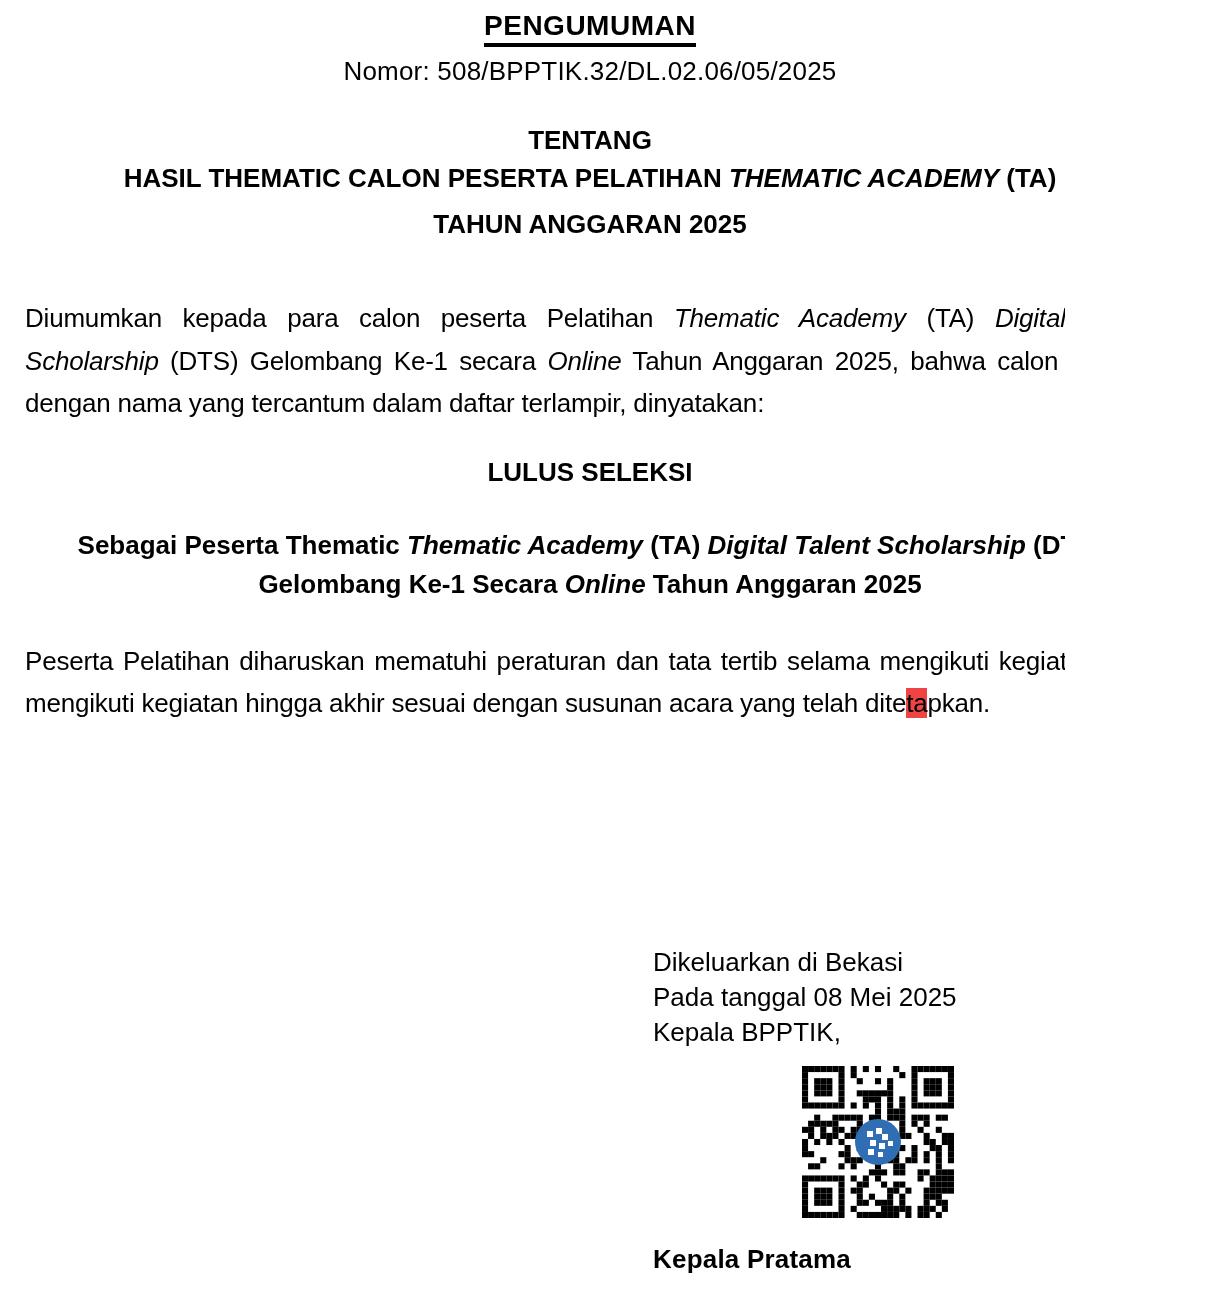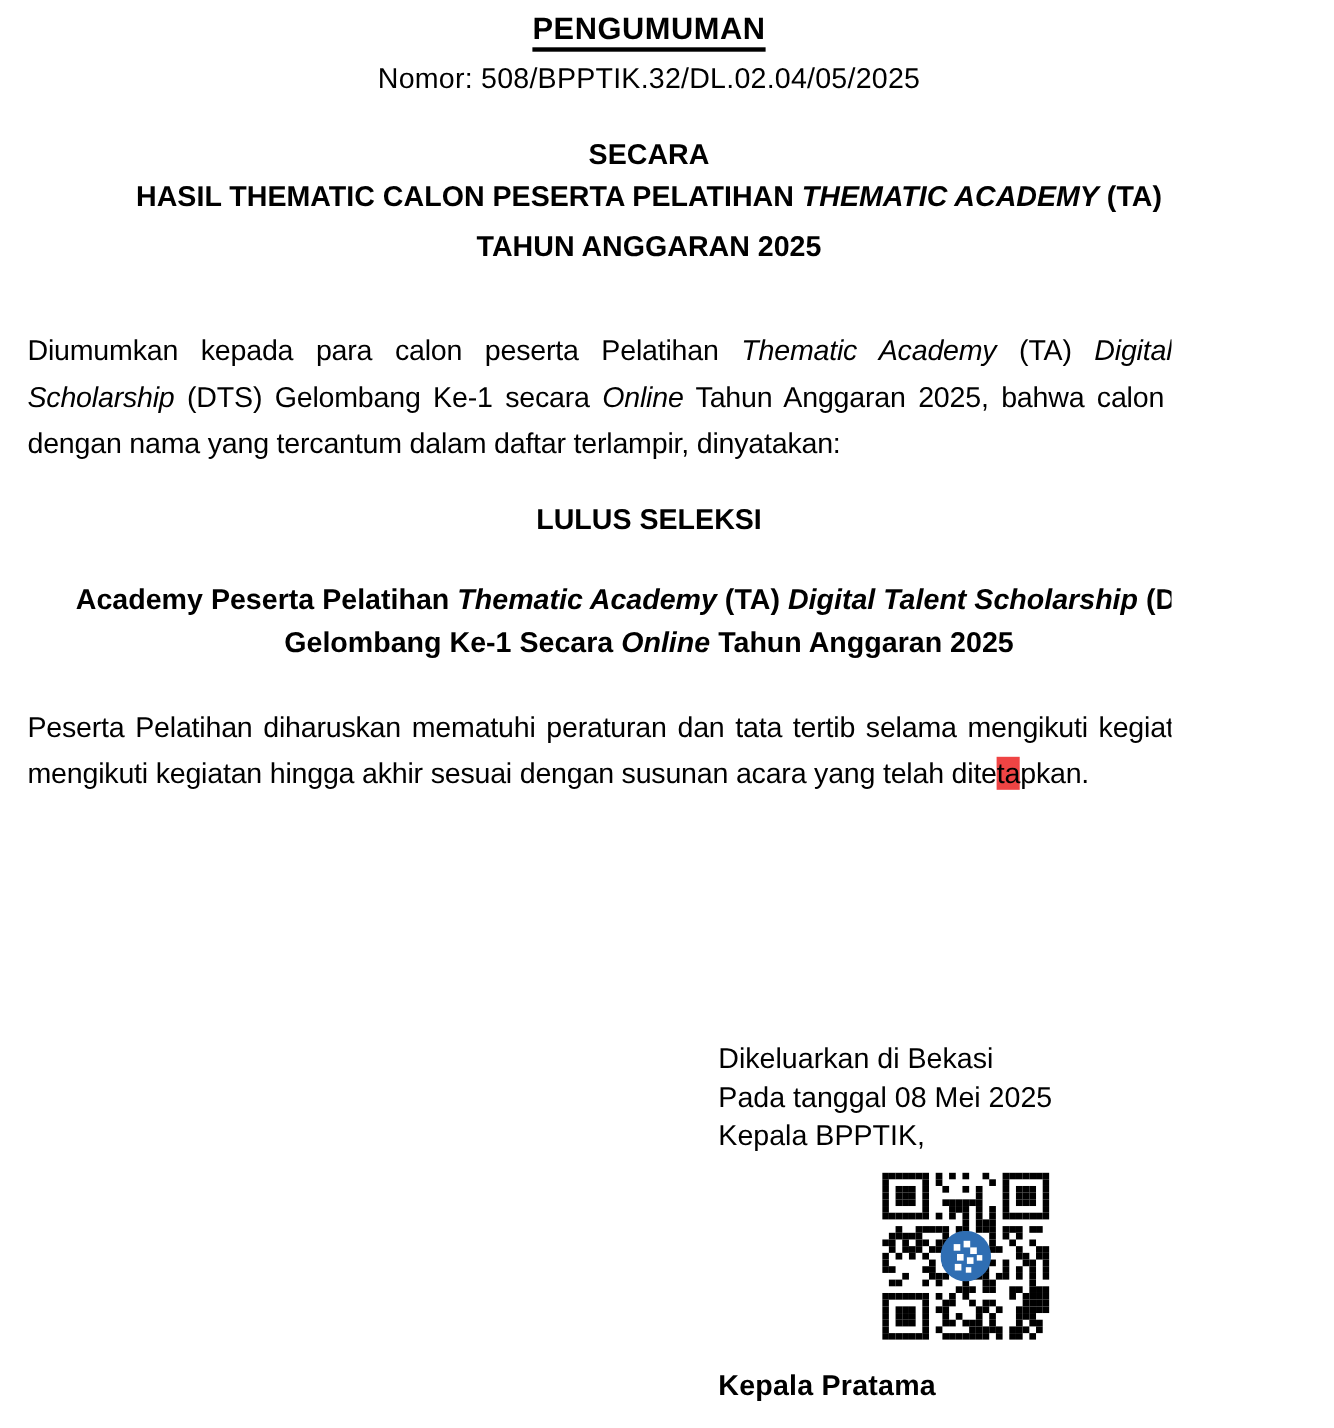--- a/index.html
+++ b/index.html
@@ -114,34 +114,34 @@
 </head>
 <body>
 
 <main class="page">
   <div class="content">
 
     <header class="doc-header">
       <div class="doc-title">
         <span class="underline">PENGUMUMAN</span>
       </div>
-      <div class="doc-number">Nomor: 508/BPPTIK.32/DL.02.04/05/2025</div>
+      <div class="doc-number">Nomor: 508/BPPTIK.32/DL.02.06/05/2025</div>
     </header>
 
     <section class="subject">
-      <div>SECARA</div>
+      <div>TENTANG</div>
       <div><span>HASIL THEMATIC CALON PESERTA PELATIHAN </span><span class="italic">THEMATIC ACADEMY</span><span> (TA)</span></div>
       <div class="year-line">TAHUN ANGGARAN 2025</div>
     </section>
 
     <p class="body-par par-intro"><span>Diumumkan kepada para calon peserta Pelatihan </span><span class="italic">Thematic Academy</span><span> (TA) </span><span class="italic">Digital Talent Scholarship</span><span> (DTS) Gelombang Ke-1 secara </span><span class="italic">Online</span><span> Tahun Anggaran 2025, bahwa calon peserta dengan nama yang tercantum dalam daftar terlampir, dinyatakan:</span></p>
 
     <div class="status-heading">LULUS SELEKSI</div>
 
-    <div class="sebagai-heading"><span>Academy Peserta Pelatihan </span><span class="italic">Thematic Academy</span><span> (TA) </span><span class="italic">Digital Talent Scholarship</span><span> (DTS) Gelombang Ke-1 Secara </span><span class="italic">Online</span><span> Tahun Anggaran 2025</span></div>
+    <div class="sebagai-heading"><span>Sebagai Peserta Thematic </span><span class="italic">Thematic Academy</span><span> (TA) </span><span class="italic">Digital Talent Scholarship</span><span> (DTS) Gelombang Ke-1 Secara </span><span class="italic">Online</span><span> Tahun Anggaran 2025</span></div>
 
     <p class="body-par par-rules"><span>Peserta Pelatihan diharuskan mematuhi peraturan dan tata tertib selama mengikuti kegiatan, dan mengikuti kegiatan hingga akhir sesuai dengan susunan acara yang telah dite</span><span class="hl">ta</span><span>pkan.</span></p>
 
   </div>
 
   <section class="closing">
     <div>Dikeluarkan di Bekasi</div>
     <div>Pada tanggal 08 Mei 2025</div>
     <div>Kepala BPPTIK,</div>
 

